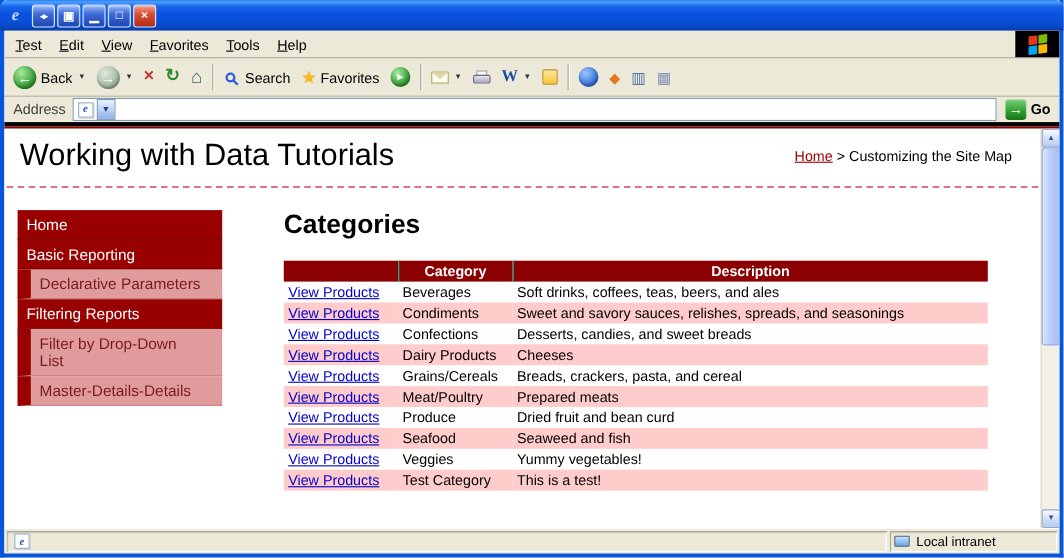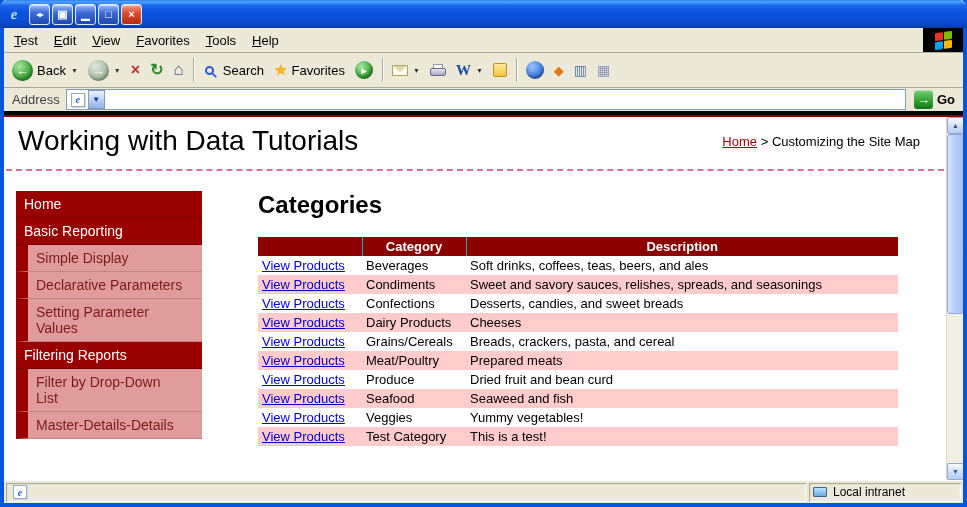--- a/index.html
+++ b/index.html
@@ -252,23 +252,21 @@
         <span>&gt;</span>
         <span>Customizing the Site Map</span>
       </div>
     </div>
     <div class="dashed"></div>
 
     <div class="page-body">
       <div class="sidebar">
           <div class="sb-item sb-l1">Home</div>
           <div class="sb-item sb-l1">Basic Reporting</div>
-          <div class="sb-item sb-l2">Simple Display</div>
           <div class="sb-item sb-l2">Declarative Parameters</div>
-          <div class="sb-item sb-l2">Setting Parameter Values</div>
           <div class="sb-item sb-l1">Filtering Reports</div>
           <div class="sb-item sb-l2">Filter by Drop-Down List</div>
           <div class="sb-item sb-l2">Master-Details-Details</div>
         </div>
       <div class="main">
         <h2>Categories</h2>
         <table class="cats">
           <colgroup>
               <col style="width:104px">
               <col style="width:104px">

